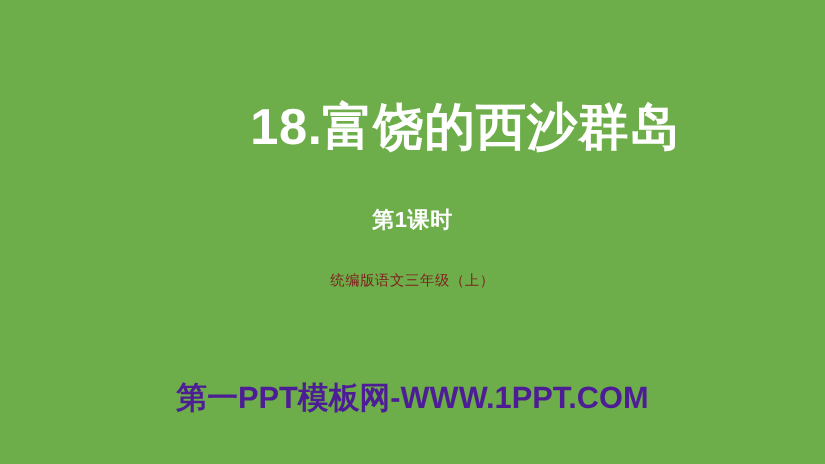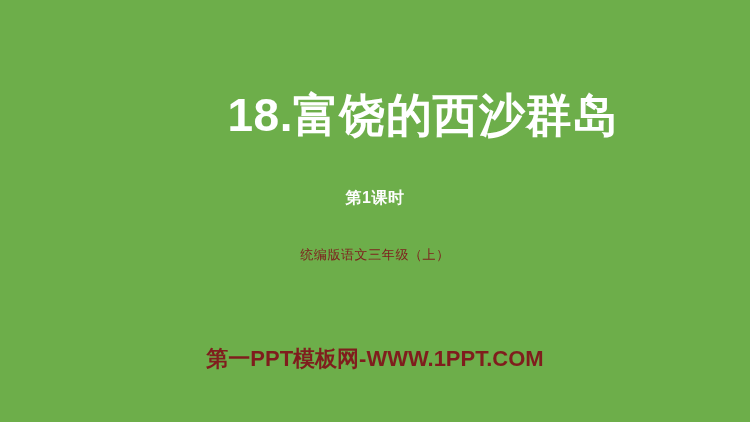--- a/index.html
+++ b/index.html
@@ -30,37 +30,37 @@
   #slide-title {
     top: 92px;
     font-size: 46px;
     font-weight: 700;
     color: #FFFFFF;
     letter-spacing: 0.5px;
     padding-left: 48px;
   }
   #slide-subtitle {
     top: 190px;
-    font-size: 16px;
+    font-size: 20px;
     font-weight: 700;
     color: #FDFDFD;
     letter-spacing: 0.5px;
   }
   #slide-course {
     top: 248px;
     font-size: 13px;
     font-weight: 400;
     color: #7f1d1d;
     letter-spacing: 0.6px;
   }
   #slide-watermark {
     top: 348px;
-    font-size: 22px;
+    font-size: 28px;
     font-weight: 700;
-    color: #7f1d1d;
+    color: #4c1d95;
     letter-spacing: 0px;
   }
 </style>
 </head>
 <body>
 
 <div id="slide">
 
   <div class="centered-line" id="slide-title">18.富饶的西沙群岛</div>
 

